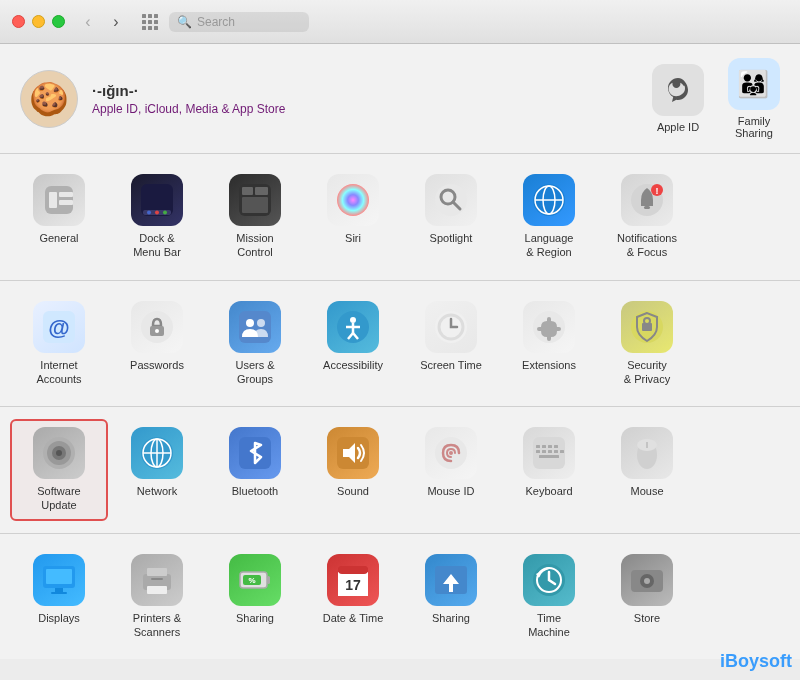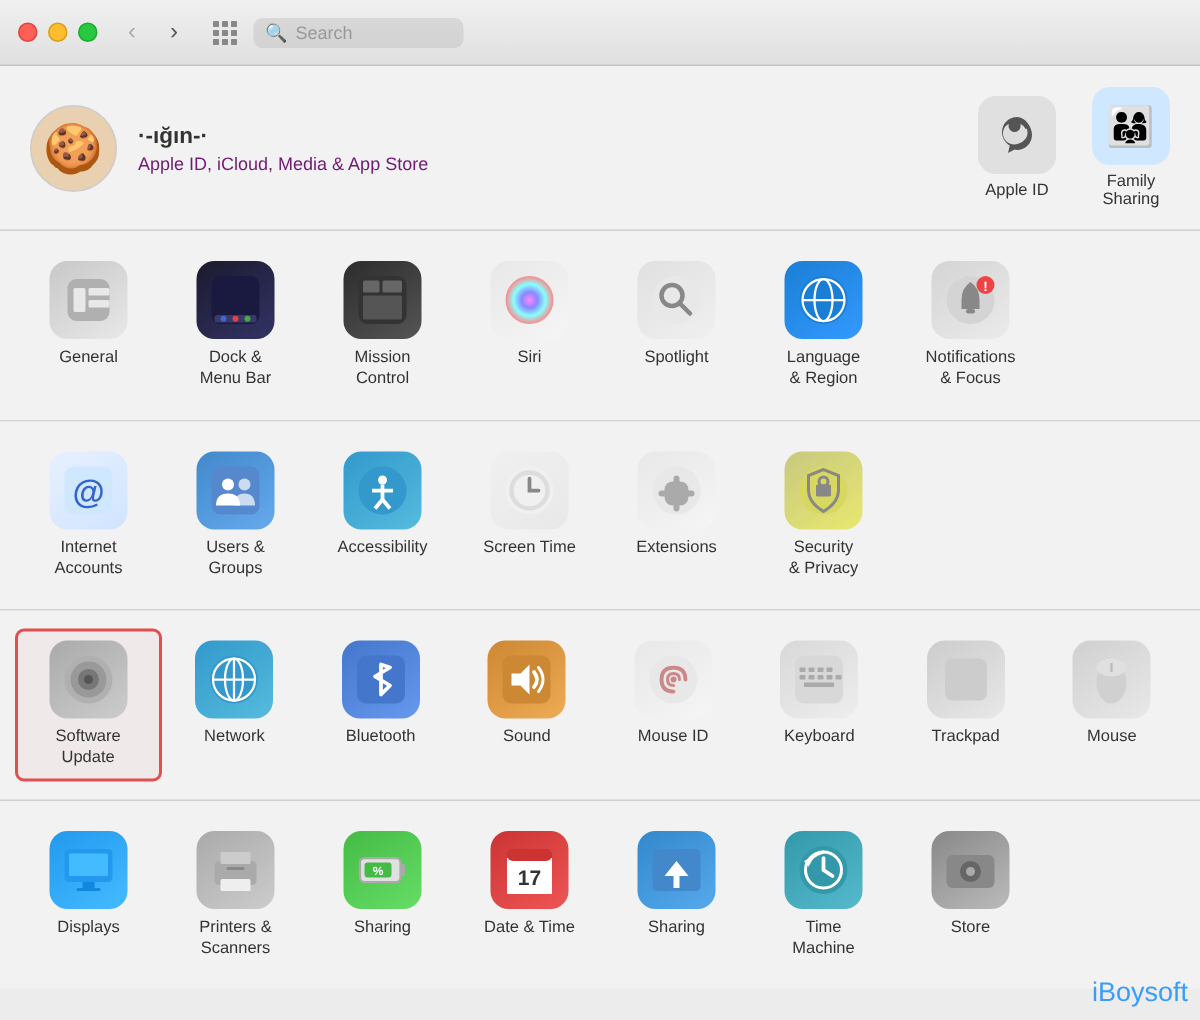--- a/index.html
+++ b/index.html
@@ -255,21 +255,21 @@
     .icon-datetime { background: linear-gradient(145deg, #cc3333, #ee5555); text-align: center; }
     .icon-sharing { background: linear-gradient(145deg, #3388cc, #55aaee); }
     .icon-timemachine { background: linear-gradient(145deg, #3399aa, #55bbcc); }
     .icon-disk { background: linear-gradient(145deg, #888888, #bbbbbb); }
 
     .watermark {
       position: absolute;
       bottom: 8px;
       right: 8px;
       font-size: 18px;
-      font-weight: normal;
+      font-weight: bold;
       color: #1a8fff;
       opacity: 0.85;
       z-index: 10;
     }
   </style>
 </head>
 <body>
 
 <div class="title-bar">
   <div class="traffic-lights">
@@ -422,20 +422,31 @@
       <div class="grid-item">
         <div class="item-icon icon-internet">
           <svg width="36" height="36" viewBox="0 0 36 36">
             <rect x="2" y="2" width="32" height="32" rx="6" fill="#d0e8ff"></rect>
             <text x="18" y="26" text-anchor="middle" fill="#3366cc" font-size="22" font-weight="bold">@</text>
           </svg>
         </div>
         <div class="item-label">Internet<br>Accounts</div>
       </div>
       <div class="grid-item">
+        <div class="item-icon icon-passwords">
+          <svg width="36" height="36" viewBox="0 0 36 36">
+            <circle cx="18" cy="18" r="16" fill="#e8e8e8"></circle>
+            <path d="M14 16 Q14 10 18 10 Q22 10 22 16 L22 17 L14 17Z" fill="none" stroke="#888" stroke-width="2.5"></path>
+            <rect x="11" y="17" width="14" height="10" rx="2" fill="#999"></rect>
+            <circle cx="18" cy="22" r="2" fill="white"></circle>
+          </svg>
+        </div>
+        <div class="item-label">Passwords</div>
+      </div>
+      <div class="grid-item">
         <div class="item-icon icon-users">
           <svg width="36" height="36" viewBox="0 0 36 36">
             <rect x="2" y="2" width="32" height="32" rx="6" fill="#5588cc"></rect>
             <circle cx="13" cy="14" r="4" fill="white"></circle>
             <path d="M5 28 Q5 20 13 20 Q21 20 21 28Z" fill="white"></path>
             <circle cx="24" cy="14" r="4" fill="rgba(255,255,255,0.7)"></circle>
             <path d="M17 28 Q17 20 24 20 Q31 20 31 28Z" fill="rgba(255,255,255,0.7)"></path>
           </svg>
         </div>
         <div class="item-label">Users &amp;<br>Groups</div>
@@ -554,28 +565,20 @@
             <rect x="11" y="15" width="4" height="3" rx="0.5" fill="#aaa"></rect>
             <rect x="17" y="15" width="4" height="3" rx="0.5" fill="#aaa"></rect>
             <rect x="23" y="15" width="4" height="3" rx="0.5" fill="#aaa"></rect>
             <rect x="29" y="15" width="4" height="3" rx="0.5" fill="#aaa"></rect>
             <rect x="8" y="20" width="20" height="3" rx="0.5" fill="#aaa"></rect>
           </svg>
         </div>
         <div class="item-label">Keyboard</div>
       </div>
       <div class="grid-item">
-        <div class="item-icon icon-trackpad">
-          <svg width="36" height="36" viewBox="0 0 36 36">
-            <rect x="4" y="4" width="28" height="28" rx="5" fill="#cccccc"></rect>
-          </svg>
-        </div>
-        <div class="item-label">Trackpad</div>
-      </div>
-      <div class="grid-item">
         <div class="item-icon icon-mouse">
           <svg width="36" height="36" viewBox="0 0 36 36">
             <ellipse cx="18" cy="20" rx="10" ry="14" fill="#d0d0d0"></ellipse>
             <ellipse cx="18" cy="10" rx="10" ry="6" fill="#e0e0e0"></ellipse>
             <line x1="18" y1="7" x2="18" y2="13" stroke="#bbb" stroke-width="1.5"></line>
           </svg>
         </div>
         <div class="item-label">Mouse</div>
       </div>
     </div>

